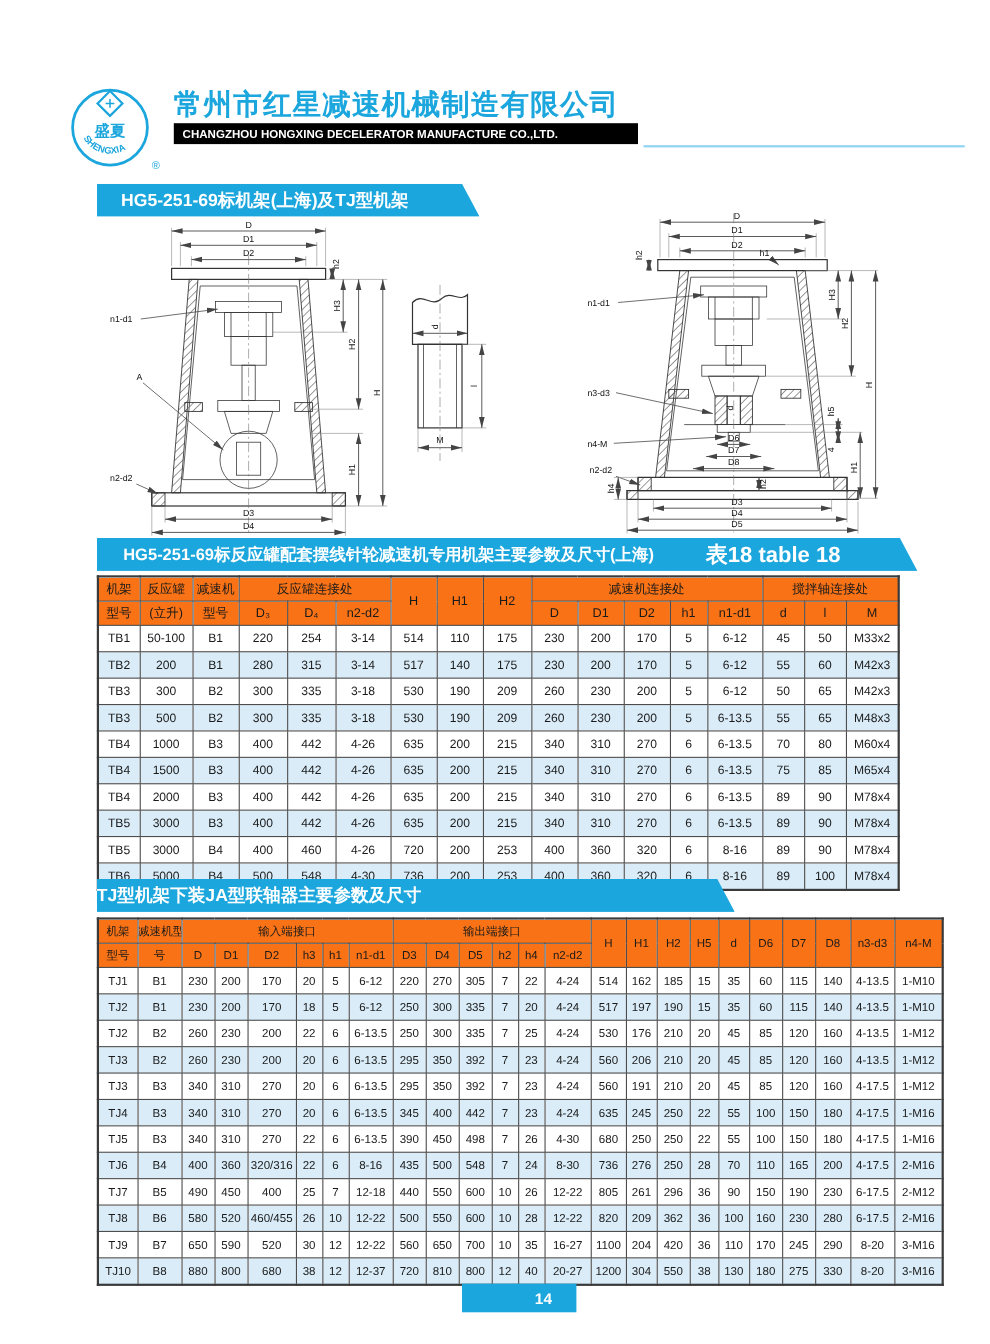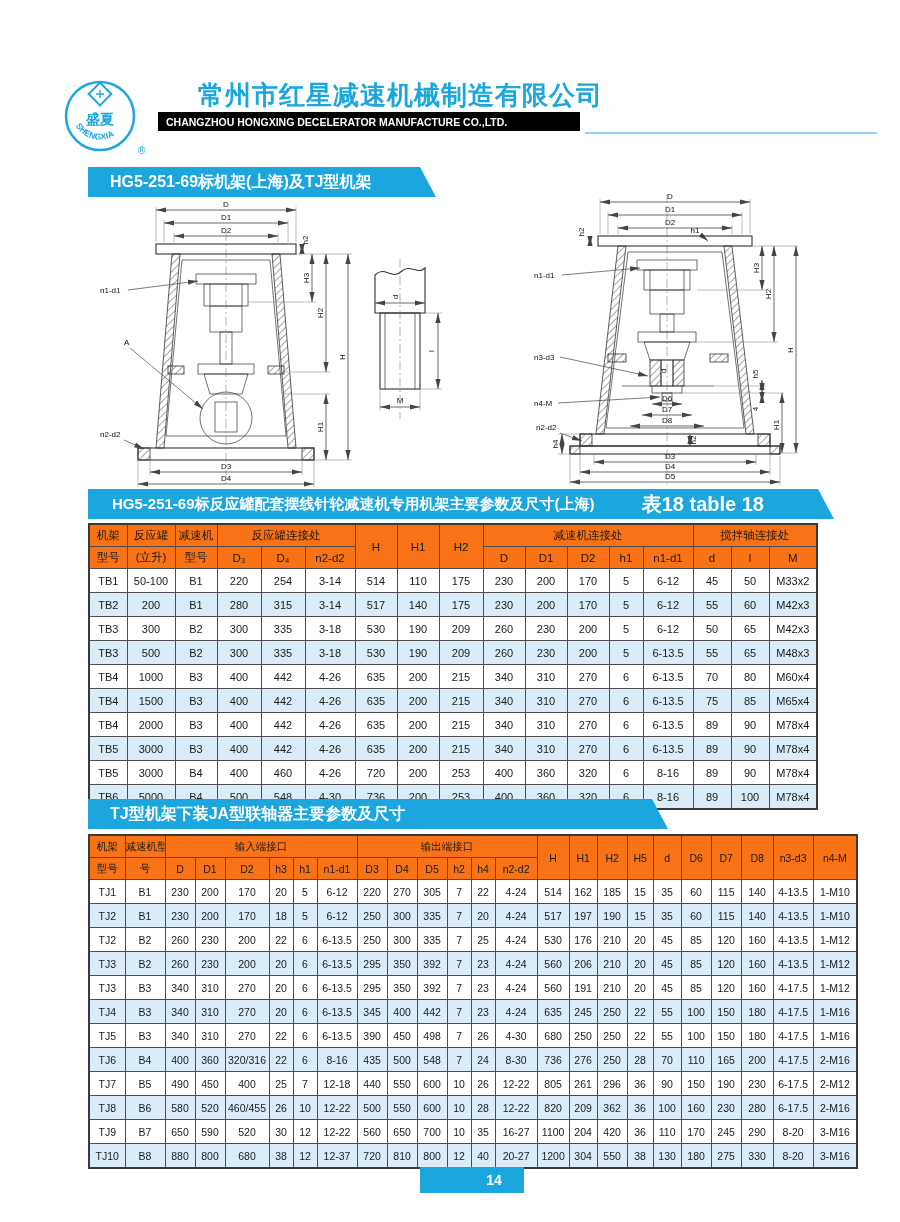--- a/index.html
+++ b/index.html
@@ -2,35 +2,35 @@
 <html><head>
 <meta charset="utf-8">
 <style>
   html,body{margin:0;padding:0;background:#e8e8e8;}
   .page{position:relative;width:900px;height:1222px;margin:0 auto;background:#ffffff;
         font-family:"Liberation Sans",sans-serif;color:#1a1a1a;overflow:hidden;}
 
   
   .logo{position:absolute;left:54px;top:72px;}
   .company-cn{position:absolute;left:158px;top:78px;font-size:26px;font-weight:bold;
-              color:#1ba6dd;letter-spacing:1px;white-space:nowrap;margin-left:40px;}
+              color:#1ba6dd;letter-spacing:1px;white-space:nowrap;}
   .company-en{position:absolute;left:158px;top:112px;width:422px;height:19px;background:#000000;
               color:#fff;font-size:10.5px;font-weight:bold;display:flex;align-items:center;
               padding-left:8px;box-sizing:border-box;white-space:nowrap;}
   .product-line{position:absolute;left:594px;top:109px;font-size:15px;color:#222;
                 letter-spacing:24px;white-space:nowrap;}
   .header-rule{position:absolute;left:585px;top:132px;width:292px;height:2px;background:#8ed4f2;}
 
   
   .bar{position:absolute;background:#1ba6dd;color:#fff;font-weight:bold;display:flex;
        align-items:center;box-sizing:border-box;
        clip-path:polygon(0 0, calc(100% - 16px) 0, 100% 100%, 0 100%);}
   .bar-sec1{left:88px;top:167px;width:348px;height:30px;font-size:16px;padding-left:22px;}
   .bar-tab1{left:88px;top:489px;width:746px;height:30px;font-size:15px;padding-left:24px;}
-  .bar-sec2{left:88px;top:799px;width:580px;height:30px;font-size:16px;padding-left:22px;}
+  .bar-sec2{left:88px;top:799px;width:580px;height:30px;font-size:16px;}
   .bar-no{margin-left:auto;padding-right:70px;font-size:20px;white-space:nowrap;}
 
   
   table{border-collapse:collapse;table-layout:fixed;position:absolute;background:#fff;
         border:2px solid #3a3a3a;}
   th,td{border:1px solid #4d4d4d;text-align:center;vertical-align:middle;padding:0;
         overflow:hidden;white-space:nowrap;}
   thead th{background:#f97316;font-weight:normal;height:21px;}
   tbody td{height:23px;}
   tbody tr:nth-child(even){background:#d9ecf8;}

